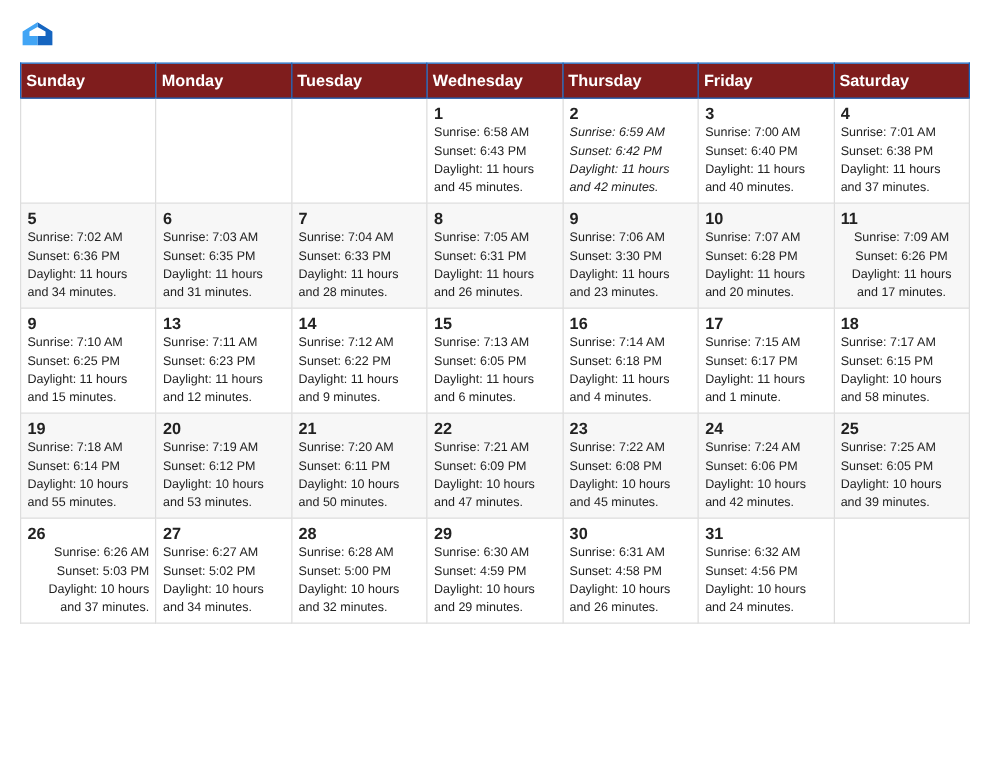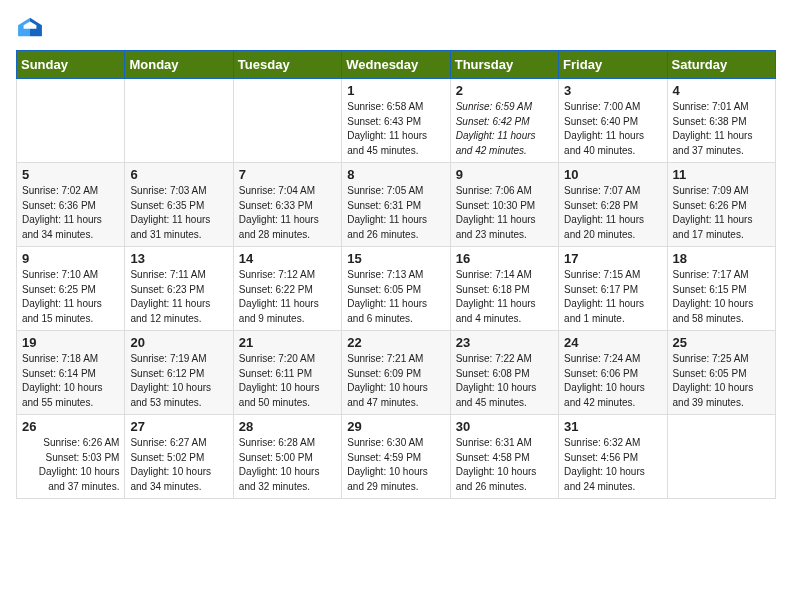--- a/index.html
+++ b/index.html
@@ -38,21 +38,21 @@
       font-size: 16px;
       color: #444;
       font-weight: normal;
     }
     .calendar {
       width: 100%;
       border-collapse: collapse;
       border: 1px solid #ccc;
     }
     .calendar th {
-      background-color: #4d7c0f;
+      background-color: #7f1d1d;
       color: #fff;
       font-size: 13px;
       font-weight: bold;
       padding: 6px 4px;
       text-align: left;
       border: 1px solid #1565c0;
     }
     .calendar td {
       vertical-align: top;
       padding: 4px 5px;
@@ -165,32 +165,32 @@
         </td>
         <td>
           <span class="day-number">8</span>
           <div class="day-info" style="white-space: pre-line;">Sunrise: 7:05 AM
 Sunset: 6:31 PM
 Daylight: 11 hours and 26 minutes.</div>
         </td>
         <td>
           <span class="day-number">9</span>
           <div class="day-info" style="white-space: pre-line;">Sunrise: 7:06 AM
-Sunset: 10:30 PM
+Sunset: 3:30 PM
 Daylight: 11 hours and 23 minutes.</div>
         </td>
         <td>
           <span class="day-number">10</span>
           <div class="day-info" style="white-space: pre-line;">Sunrise: 7:07 AM
 Sunset: 6:28 PM
 Daylight: 11 hours and 20 minutes.</div>
         </td>
         <td>
           <span class="day-number">11</span>
-          <div class="day-info" style="white-space: pre-line;">Sunrise: 7:09 AM
+          <div class="day-info" style="white-space: pre-line; text-align: center;">Sunrise: 7:09 AM
 Sunset: 6:26 PM
 Daylight: 11 hours and 17 minutes.</div>
         </td>
       </tr>
       <tr>
         <td>
           <span class="day-number">9</span>
           <div class="day-info" style="white-space: pre-line;">Sunrise: 7:10 AM
 Sunset: 6:25 PM
 Daylight: 11 hours and 15 minutes.</div>

